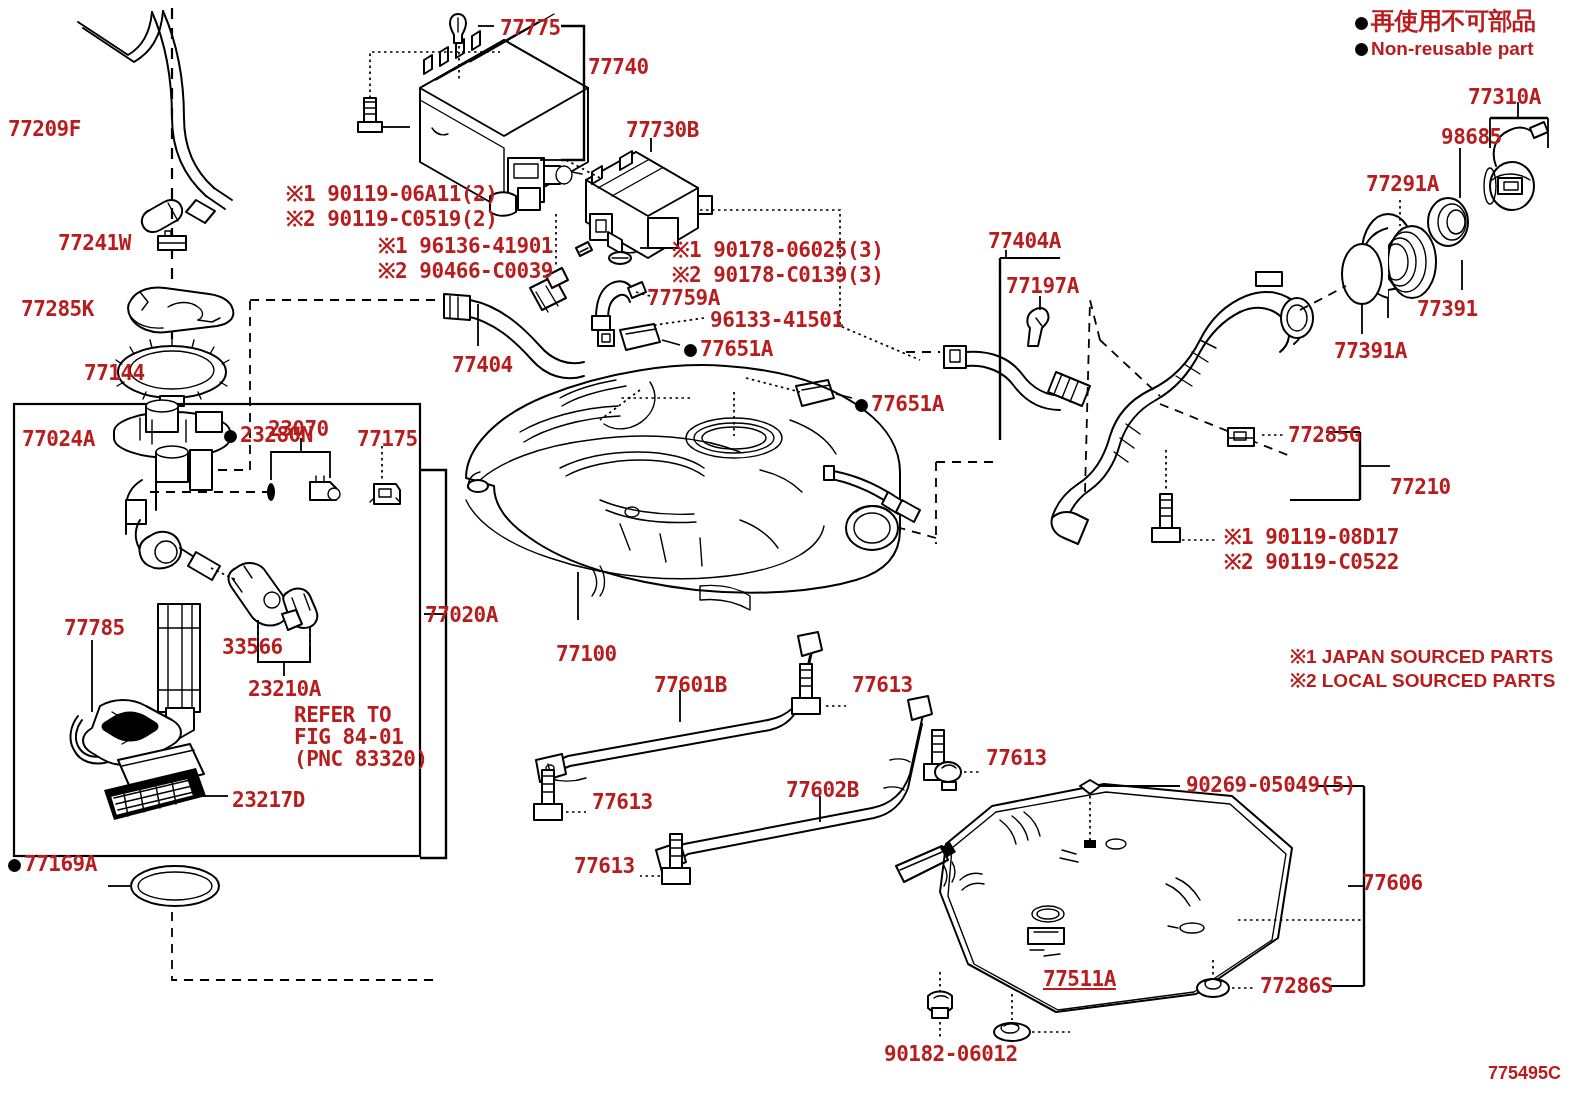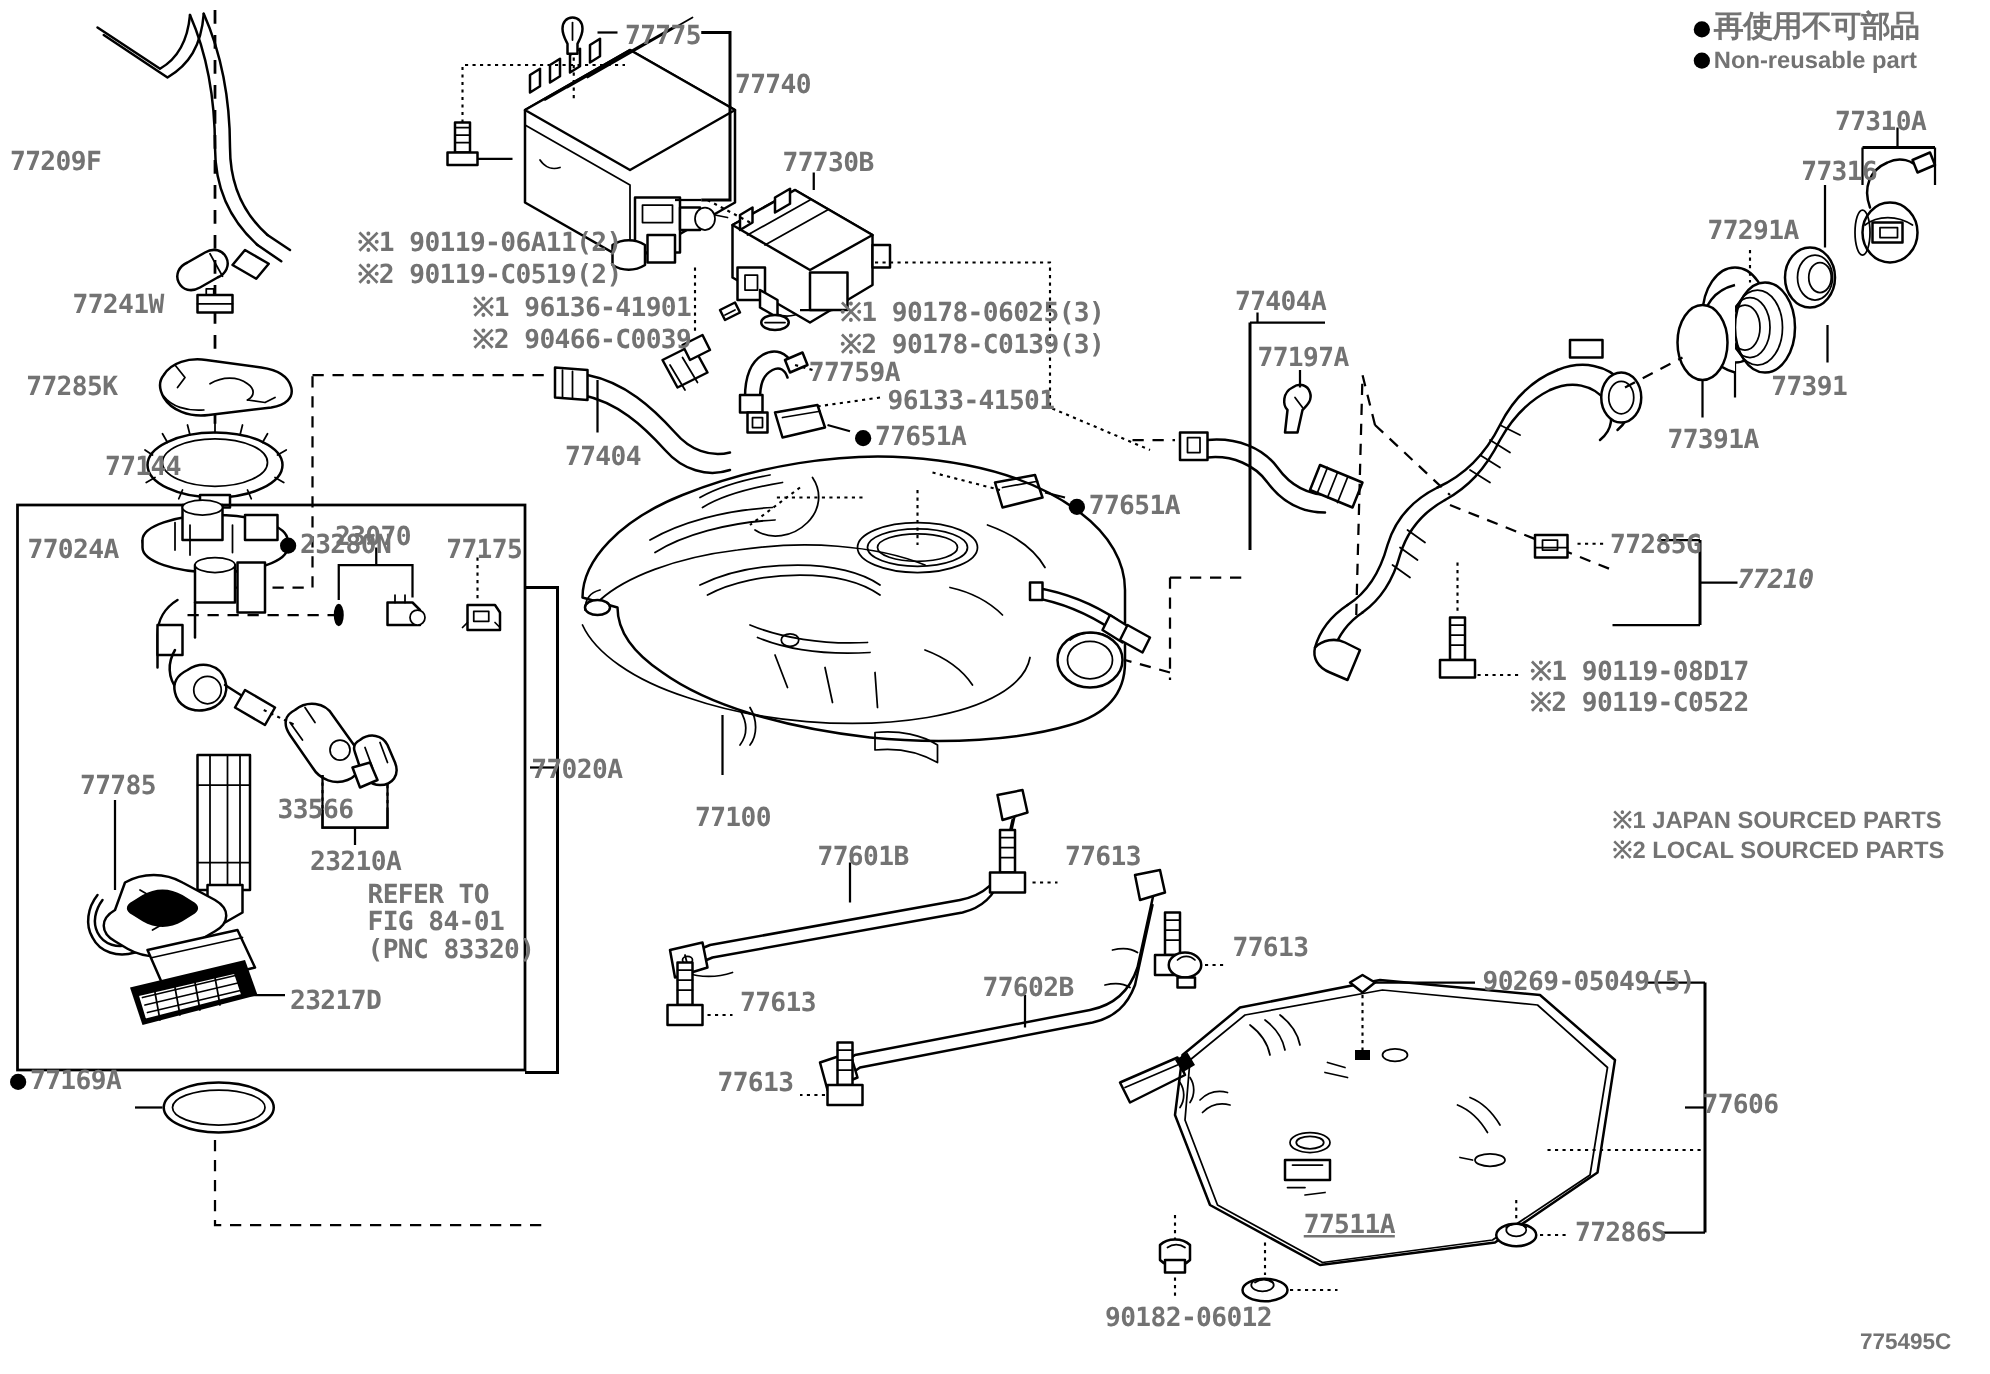--- a/index.html
+++ b/index.html
@@ -2,21 +2,21 @@
 <html><head>
 <meta charset="utf-8">
 <style>
   html,body{margin:0;padding:0;background:#ffffff;}
   body{width:1592px;height:1099px;overflow:hidden;
        font-family:"Liberation Sans",sans-serif;color:#000;}
   #stage{position:relative;width:1592px;height:1099px;background:#fff;}
   #art{position:absolute;left:0;top:0;width:1592px;height:1099px;}
   .lbl{position:absolute;font-family:"DejaVu Sans Mono","Liberation Mono",monospace;
        font-weight:700;font-size:21px;line-height:22px;letter-spacing:-0.5px;
-       white-space:nowrap;color:#737373;}
+       white-space:nowrap;color:#b91c1c;}
   .lbl.sans{font-family:"Liberation Sans",sans-serif;font-size:19px;letter-spacing:0px;}
   .lbl.jp{font-family:"DejaVu Sans",sans-serif;font-size:24px;}
   .dot{display:inline-block;width:13px;height:13px;border-radius:50%;
        background:#000;vertical-align:-1px;margin-right:3px;}
   .multi{line-height:25px;}
 </style>
 </head>
 <body>
 
 <div id="stage">
@@ -564,26 +564,26 @@
       <div class="lbl" style="left: 626px; top: 119px;"><span>77730B</span></div>
       <div class="lbl" style="left: 647px; top: 287px;"><span>77759A</span></div>
       <div class="lbl" style="left: 710px; top: 309px;"><span>96133-41501</span></div>
       <div class="lbl" style="left: 684px; top: 338px;"><span class="dot"></span><span>77651A</span></div>
       <div class="lbl" style="left: 855px; top: 393px;"><span class="dot"></span><span>77651A</span></div>
       <div class="lbl" style="left: 452px; top: 354px;"><span>77404</span></div>
       <div class="lbl" style="left: 556px; top: 627px; margin-top: 16px;"><span>77100</span></div>
       <div class="lbl" style="left: 988px; top: 230px;"><span>77404A</span></div>
       <div class="lbl" style="left: 1006px; top: 275px;"><span>77197A</span></div>
       <div class="lbl" style="left: 1468px; top: 86px;"><span>77310A</span></div>
-      <div class="lbl" style="left: 1441px; top: 126px;"><span>77316</span></div>
+      <div class="lbl" style="left: 1441px; top: 126px;"><span>98685</span></div>
       <div class="lbl" style="left: 1366px; top: 173px;"><span>77291A</span></div>
       <div class="lbl" style="left: 1417px; top: 298px;"><span>77391</span></div>
       <div class="lbl" style="left: 1334px; top: 340px;"><span>77391A</span></div>
       <div class="lbl" style="left: 1288px; top: 424px;"><span>77285G</span></div>
-      <div class="lbl" style="left: 1390px; top: 452px; font-style: italic;"><span>77210</span></div>
+      <div class="lbl" style="left: 1390px; top: 476px;"><span>77210</span></div>
       <div class="lbl" style="left: 654px; top: 674px;"><span>77601B</span></div>
       <div class="lbl" style="left: 852px; top: 674px;"><span>77613</span></div>
       <div class="lbl" style="left: 986px; top: 747px;"><span>77613</span></div>
       <div class="lbl" style="left: 786px; top: 779px;"><span>77602B</span></div>
       <div class="lbl" style="left: 592px; top: 791px;"><span>77613</span></div>
       <div class="lbl" style="left: 574px; top: 855px;"><span>77613</span></div>
       <div class="lbl" style="left: 1186px; top: 774px;"><span>90269-05049(5)</span></div>
       <div class="lbl" style="left: 1362px; top: 872px;"><span>77606</span></div>
       <div class="lbl" style="left: 1260px; top: 975px;"><span>77286S</span></div>
       <div class="lbl" style="left: 1043px; top: 968px; text-decoration: underline;"><span>77511A</span></div>

